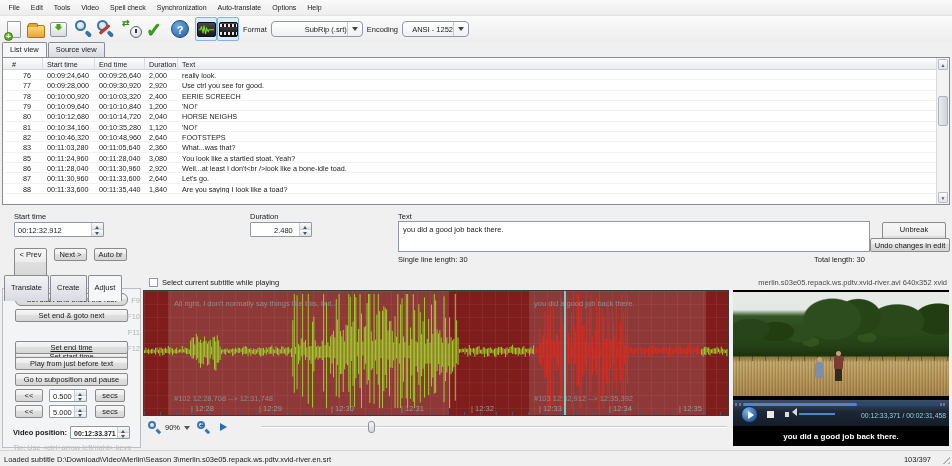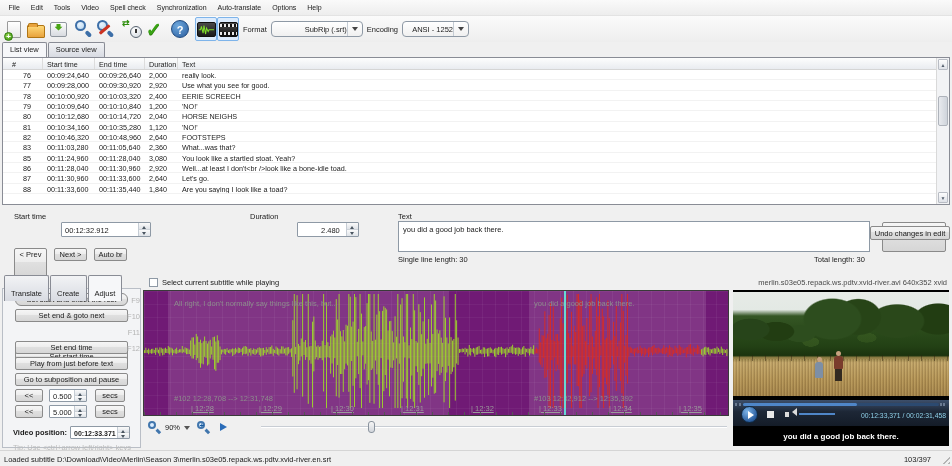--- a/index.html
+++ b/index.html
@@ -61,66 +61,66 @@
 .grid-head .c-num { text-align:left; padding-left:9px; }
 .c-start { width:52px; } .c-end { width:50px; } .c-dur { width:33px; } .c-text { flex:1; }
 .vscroll { position:absolute; top:0; right:0; width:13px; bottom:0; background:#f2f3f5; border-left:1px solid #d9d9d9; }
 .vscroll .btn { position:absolute; left:1px; right:1px; height:11px; background:linear-gradient(#fdfdfd,#dfe2e8); border:1px solid #b8bcc4; border-radius:1px; color:#55606e; font-size:5px; text-align:center; line-height:10px;}
 .vscroll .up { top:1px; } .vscroll .dn { bottom:1px; }
 .vscroll .thumb { position:absolute; left:1px; right:1px; top:38px; height:30px; background:linear-gradient(90deg,#e8eaee,#cfd4db); border:1px solid #aeb3bb; border-radius:2px; }
 
 
 .edit-panel { position:absolute; top:207px; left:2px; width:948px; height:66px; background:#f0f0f0; }
 .lbl { color:#1a1a1a; }
-.spinbox { display:flex; height:15px; border:1px solid #8e99a5; background:#fff; border-radius:1px;margin-left:47px; }
+.spinbox { display:flex; height:15px; border:1px solid #8e99a5; background:#fff; border-radius:1px; }
 .spinbox .val { flex:1; padding:3px 2px 0 3px; overflow:hidden; white-space:nowrap;}
 .spinbox .sp { width:12px; border-left:1px solid #c5ccd4; display:flex; flex-direction:column; flex:none;}
 .spinbox .sp i { flex:1; background:linear-gradient(#fafafa,#dfe3e8); position:relative; }
 .spinbox .sp i:first-child { border-bottom:1px solid #cdd2d8; }
 .spinbox .sp i:after { content:""; position:absolute; left:3px; border:2.5px solid transparent; }
 .spinbox .sp i.u:after { top:1px; border-bottom:3px solid #4a5560; }
 .spinbox .sp i.d:after { top:2px; border-top:3px solid #4a5560; }
 .btn7 { display:inline-block; border:1px solid #8a8a8a; border-radius:2px; background:linear-gradient(#f6f6f6,#ededed 45%,#e0e0e0 45%,#d6d6d6); text-align:center; }
 .editbox { position:absolute; background:#fff; border:1px solid #8e99a5; padding:3px 4px; }
 
 
 .bottom { position:absolute; top:275px; left:2px; width:948px; height:173px; }
 
 
 .adjust { position:absolute; left:0; top:0; width:139px; height:173px; }
 .atabs { display:flex; position:relative; z-index:2; padding-left:2px;}
-.atab { height:26px; padding:13px 6px 0; border:1px solid #898c95; border-bottom:none; border-radius:2px 2px 0 0; background:linear-gradient(#f2f3f5,#d8dbe2); margin-right:1px; }
+.atab { height:26px; padding:7px 6px 0; border:1px solid #898c95; border-bottom:none; border-radius:2px 2px 0 0; background:linear-gradient(#f2f3f5,#d8dbe2); margin-right:1px; }
 .atab.active { background:#f6f7f9; }
 .abody { position:absolute; top:13px; left:0; right:0; bottom:0; border:1px solid #b9bec6; background:#f3f4f6; padding-top:4px; }
 .abtn { display:block; width:113px; height:13px; margin:0 0 3px 12px; position:relative; }
 .abtn .b { width:100%; height:100%; }
 .abtn .key { position:absolute; right:-12px; top:3px; color:#b4b4b4; }
 .seekrow { display:flex; align-items:center; margin:0 0 3px 12px; }
 .seekrow .bk { width:28px; height:13px; line-height:12px; }
 .seekrow .spinbox { width:38px; height:13px; margin-left:6px; }
 .seekrow .spinbox .val { padding-top:2px; }
 .seekrow .bs { width:30px; height:13px; margin-left:8px; line-height:12px; }
 .vpos-row { display:flex; align-items:center; margin:8px 0 0 10px;font-weight:bold; }
 .vpos-row .spinbox { width:60px; height:13px; margin-left:3px; }
 .vpos-row .spinbox .val { padding-top:2.5px; font-size:7px; }
 .tip { color:#bcbcbc; margin:4px 0 0 10px; }
 
 
 .wavepanel { position:absolute; left:141px; top:0; width:588px; height:168px; }
 .wp-head { height:15px; display:flex; align-items:center; }
 .checkbox { width:9px; height:9px; border:1px solid #8e99a5; background:#fff; margin:0 4px 0 6px; }
-.wavebox { position:relative; width:586px; height:126px; background:#701a75; border:1px solid #3a3a3a; overflow:hidden; }
+.wavebox { position:relative; width:586px; height:126px; background:#7f1d1d; border:1px solid #3a3a3a; overflow:hidden; }
 .wavegrid { position:absolute; inset:0;
   background-image:repeating-linear-gradient(to right,rgba(255,255,255,0.05) 0 1px,transparent 1px 13px),repeating-linear-gradient(to bottom,rgba(255,255,255,0.045) 0 1px,transparent 1px 13px); }
 .region { position:absolute; top:0; bottom:0; background:rgba(255,255,255,0.12); }
 .wavesvg { position:absolute; inset:0; }
 .wtext { position:absolute; color:#8d8d8d; }
 .playhead { position:absolute; top:0; bottom:0; width:1.5px; background:#66d9d4; }
 .wticks { position:absolute; bottom:2px; left:0; right:0; height:9px; color:#9a9a9a; }
-.wticks span { position:absolute;text-decoration:underline; }
+.wticks span { position:absolute; }
 .wbottomdash { position:absolute; bottom:0; left:0; right:0; height:3px;
   background:repeating-linear-gradient(to right, #555 0 1px, transparent 1px 16px); }
 .wavectrl { height:22px; display:flex; align-items:center; padding-left:4px;}
 .zoombtn { position:relative; width:14px; height:14px; flex:none;}
 .zoombtn .lens { position:absolute; left:1px; top:1px; width:8px; height:8px; border:2px solid #4176ad; border-radius:50%; background:#ddeeff; }
 .zoombtn .handle { position:absolute; width:5px; height:2.5px; background:#4176ad; left:9px; top:10px; transform:rotate(45deg); }
 .zoombtn .sign { position:absolute; left:3.5px; top:0.5px; color:#1a5c9e; font-size:8px; font-weight:bold; }
 .zoomlabel { margin:0 2px 0 4px; flex:none;}
 .zoomdd { border:3px solid transparent; border-top:4px solid #555; margin:4px 6px 0 2px; flex:none;}
 .playsmall { width:0; height:0; border:4.5px solid transparent; border-left:7px solid #2b6cb8; margin-left:10px; flex:none;}
@@ -267,21 +267,21 @@
         <div class="c c-start">00:09:24,640</div>
         <div class="c c-end">00:09:26,640</div>
         <div class="c c-dur">2,000</div>
         <div class="c c-text">really look.</div>
       </div>
       <div class="row">
         <div class="c c-num">77</div>
         <div class="c c-start">00:09:28,000</div>
         <div class="c c-end">00:09:30,920</div>
         <div class="c c-dur">2,920</div>
-        <div class="c c-text">Use what you see for good.</div>
+        <div class="c c-text">Use ctrl you see for good.</div>
       </div>
       <div class="row">
         <div class="c c-num">78</div>
         <div class="c c-start">00:10:00,920</div>
         <div class="c c-end">00:10:03,320</div>
         <div class="c c-dur">2,400</div>
         <div class="c c-text">EERIE SCREECH</div>
       </div>
       <div class="row">
         <div class="c c-num">79</div>
@@ -372,37 +372,37 @@
       </div>
   </div>
   <span class="lbl" style="position:absolute;left:396px;top:5px;">Text</span>
   <div class="editbox" style="left:396px;top:14px;width:472px;height:31px;"><span>you did a good job back there.</span></div>
   <div class="btn7" style="position:absolute;left:12px;top:41px;width:33px;height:30px;line-height:12px;">&lt; Prev</div>
   <div class="btn7" style="position:absolute;left:52px;top:41px;width:33px;height:13px;line-height:12px;">Next &gt;</div>
   <div class="btn7" style="position:absolute;left:92px;top:41px;width:33px;height:13px;line-height:12px;">Auto br</div>
   <span class="lbl" style="position:absolute;left:396px;top:48px;">Single line length:  30</span>
   <span class="lbl" style="position:absolute;left:812px;top:48px;">Total length: 30</span>
   <div class="btn7" style="position:absolute;left:880px;top:15px;width:64px;height:30px;line-height:13px;">Unbreak</div>
-  <div class="btn7" style="position:absolute;left:868px;top:19px;width:80px;height:14px;line-height:13px;">Undo changes in edit</div>
+  <div class="btn7" style="position:absolute;left:868px;top:31px;width:80px;height:14px;line-height:13px;">Undo changes in edit</div>
 </div>
 
 <div class="bottom">
 
   <div class="adjust">
     <div class="atabs" id="adjustTabs">
         <div class="atab">Translate</div>
         <div class="atab">Create</div>
         <div class="atab active">Adjust</div>
       </div>
     <div class="abody">
       <div id="adjustButtons">
           <div class="abtn"><div class="b btn7" style="line-height: 12px; border-radius: 6px;">Set start and offset the rest</div><span class="key">F9</span></div>
           <div class="abtn"><div class="b btn7" style="line-height: 12px;">Set end &amp; goto next</div><span class="key">F10</span></div>
           <div class="abtn"><div class="b btn7" style="line-height: 12px; margin-top: 25px;">Set start time</div><span class="key">F11</span></div>
-          <div class="abtn"><div class="b btn7" style="line-height: 12px;">Set end time</div><span class="key">F12</span></div>
+          <div class="abtn"><div class="b btn7" style="line-height: 12px; text-decoration: underline;">Set end time</div><span class="key">F12</span></div>
           <div class="abtn"><div class="b btn7" style="line-height: 12px;">Play from just before text</div></div>
           <div class="abtn"><div class="b btn7" style="line-height: 12px;">Go to subposition and pause</div></div>
         </div>
       <div id="seekRows">
           <div class="seekrow">
             <div class="bk btn7">&lt;&lt;</div>
             <div class="spinbox">
               <div class="val">0.500</div>
               <div class="sp">
                 <i class="u"></i>

